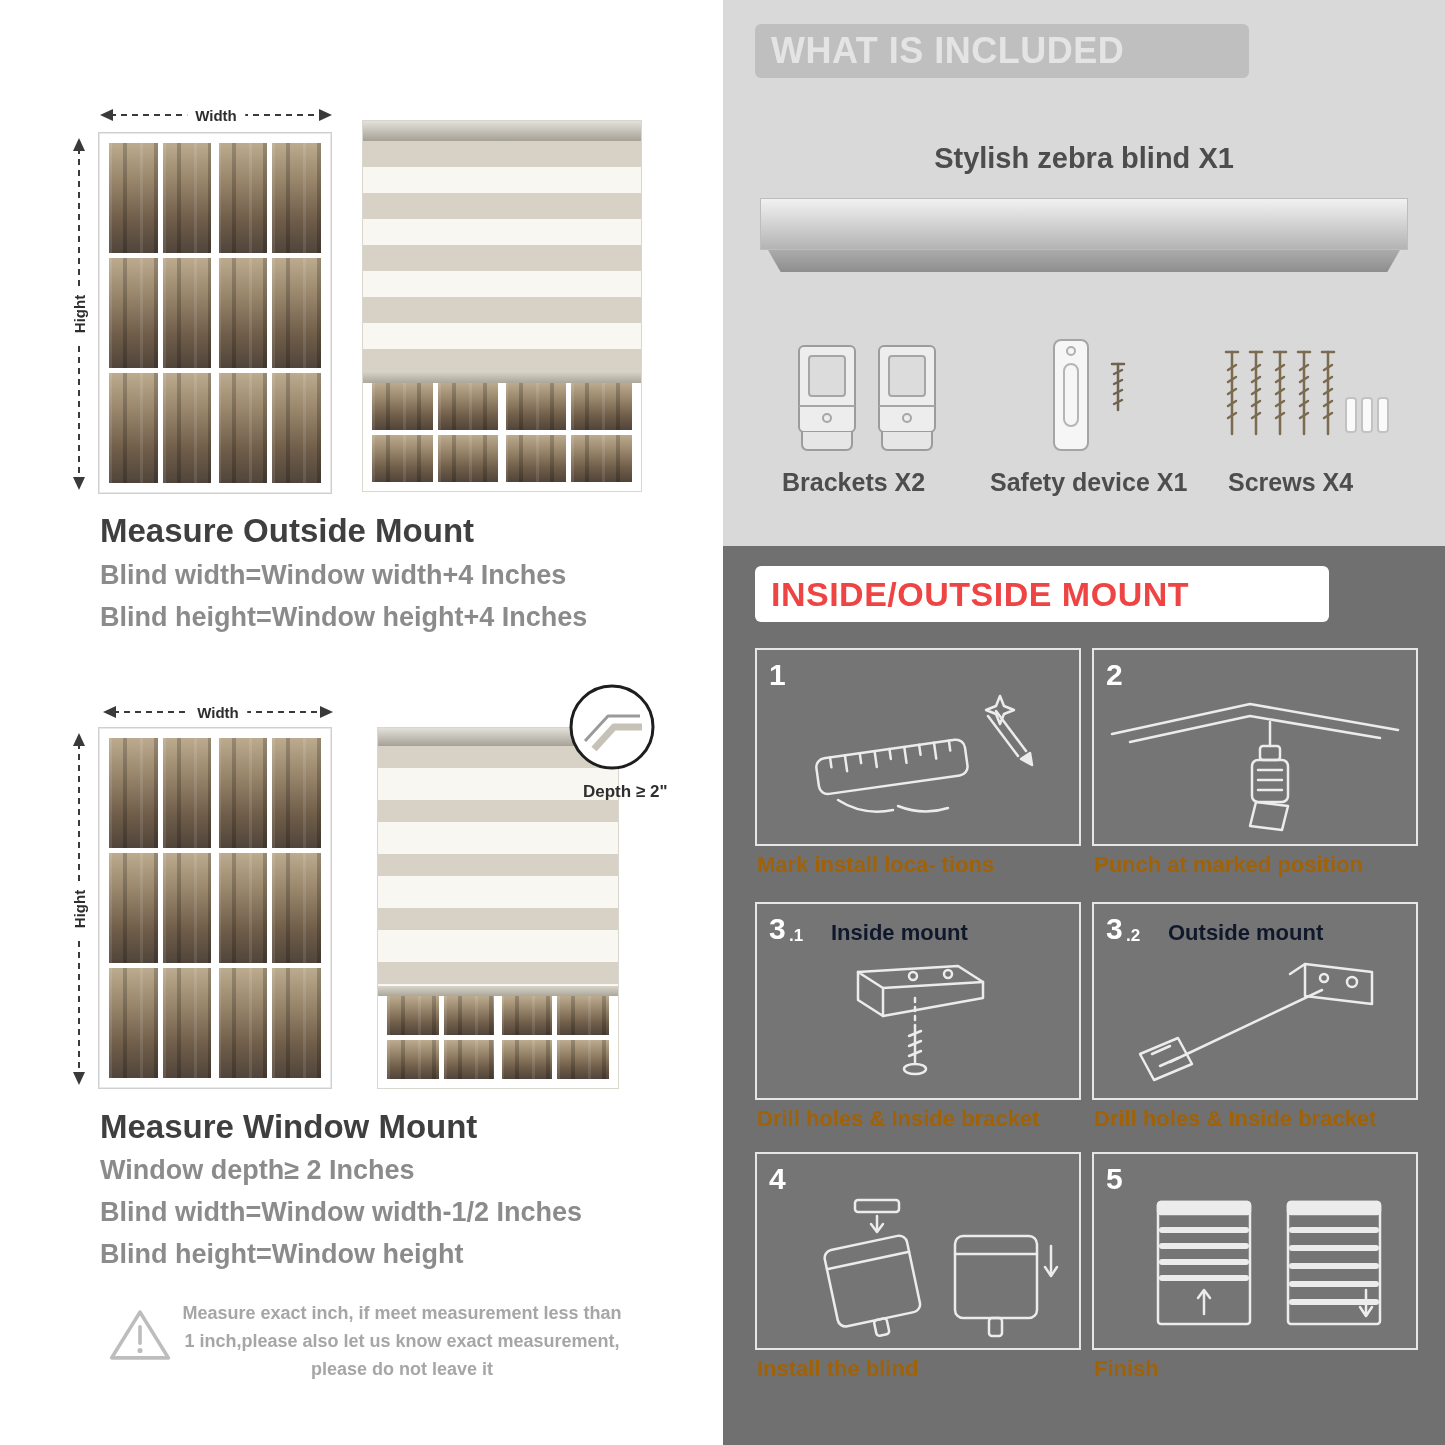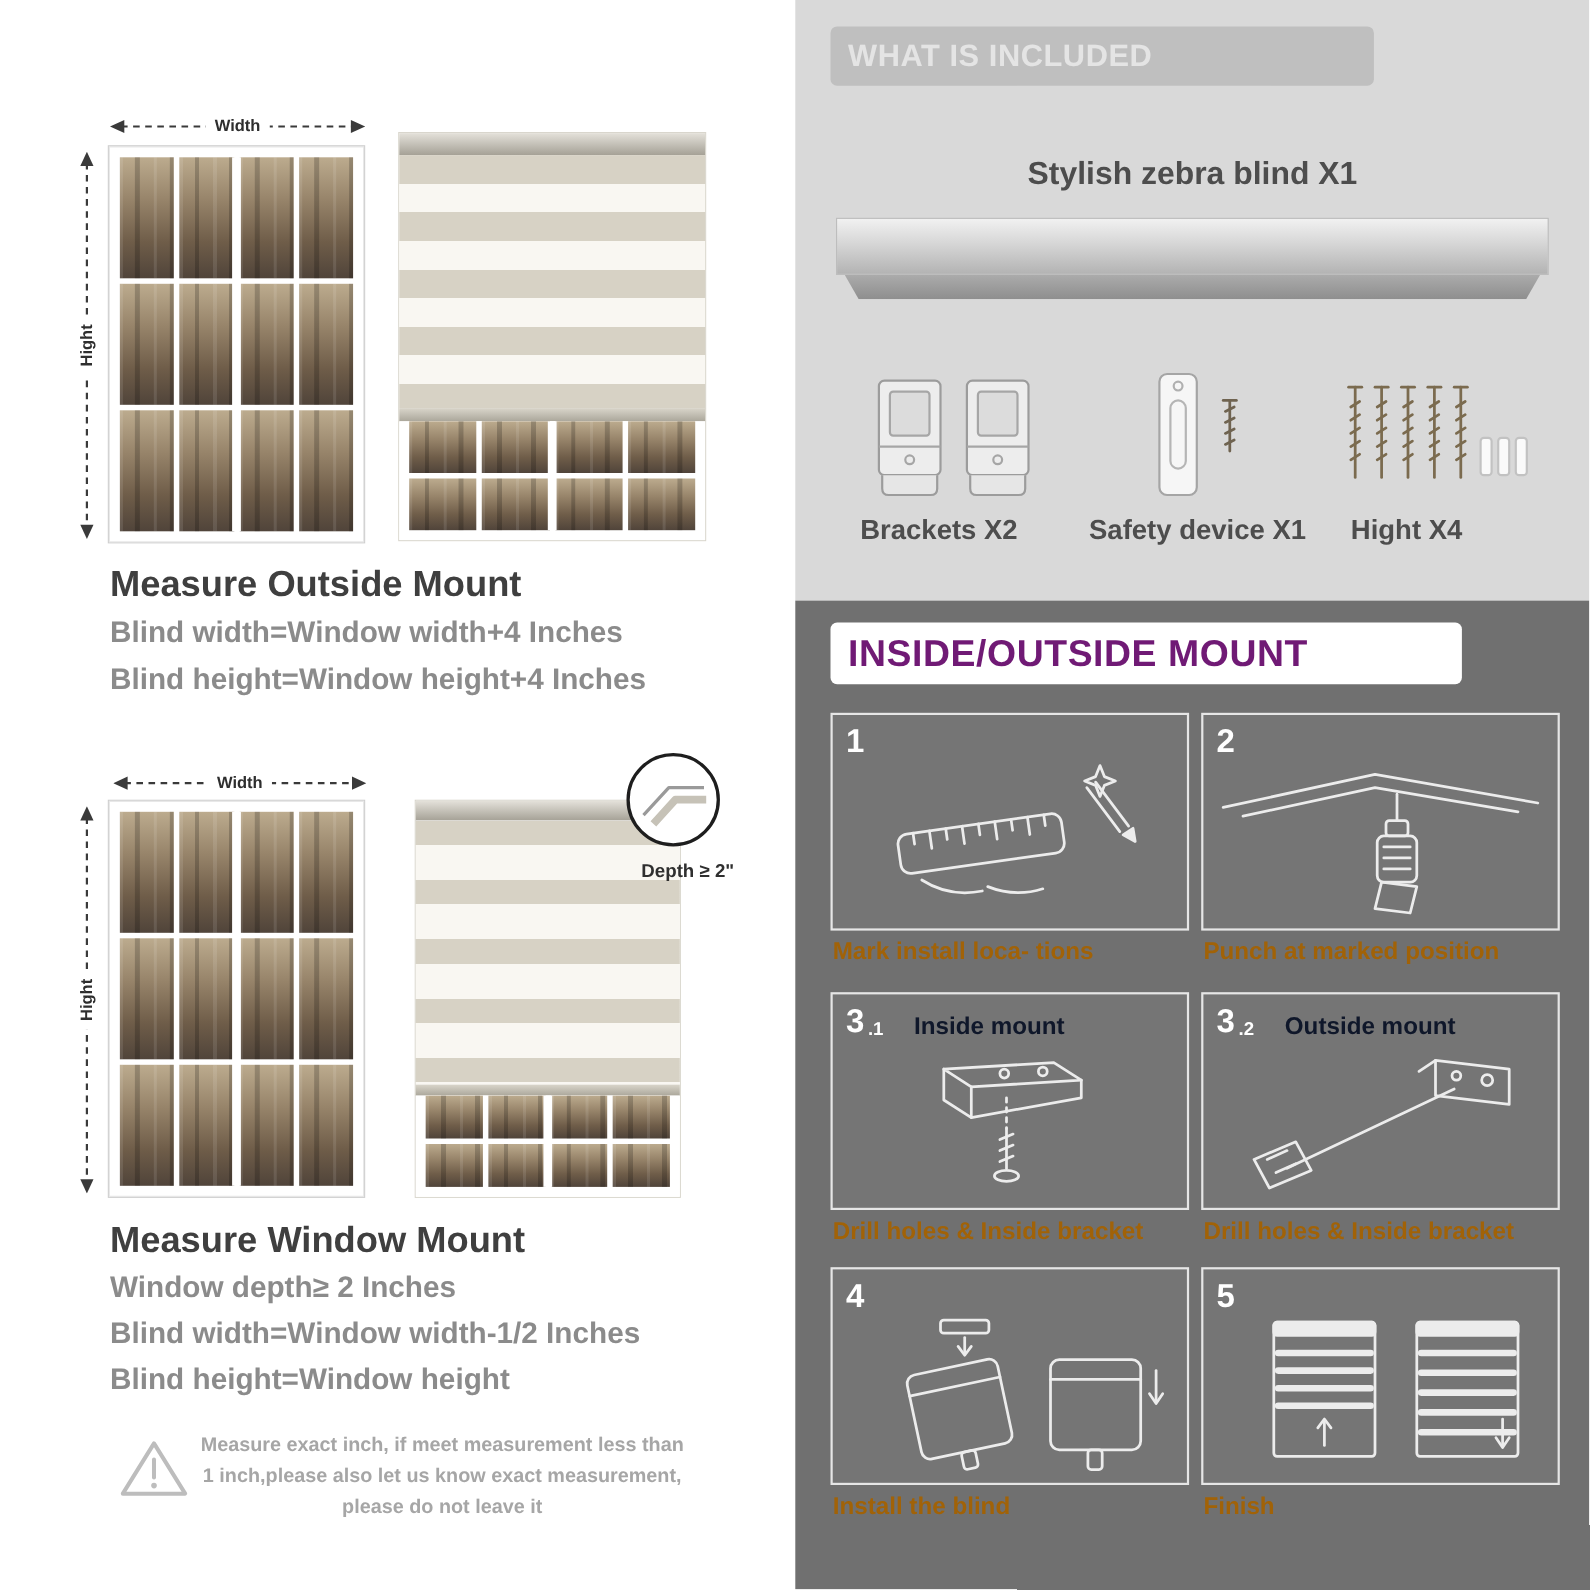--- a/index.html
+++ b/index.html
@@ -37,33 +37,33 @@
   .dim-label { position:absolute; left:50%; top:50%; transform:translate(-50%,-50%);
                background:#ffffff; padding:0 8px; font-size:15px; font-weight:bold;
                color:#2e2e2e; white-space:nowrap; }
   .dim-label.vert { transform:translate(-50%,-50%) rotate(-90deg); }
 
   .depth-label { font-size:17px; font-weight:bold; color:#2f2f2f; white-space:nowrap; }
   .warn-text { font-size:18px; font-weight:bold; color:#a6a6a6; line-height:1.55; text-align:center; }
 
   
   .right-top { background:#d9d9d9; }
-  .banner-included { background:#bfbfbf; color:#e4e4e4; font-weight:bold; font-size:28px;
+  .banner-included { background:#bfbfbf; color:#e4e4e4; font-weight:bold; font-size:36px;
                      line-height:54px; padding-left:16px; border-radius:6px; letter-spacing:.5px; }
   .product-title { font-size:29px; font-weight:bold; color:#4d4d4d; text-align:center; }
   .cassette-top { height:52px; border:1px solid #bdbdbd; box-sizing:border-box;
                   background:linear-gradient(180deg,#f1f1f1 0%,#d6d6d6 45%,#b3b3b3 100%); }
   .cassette-lip { height:22px; margin:0 8px;
                   background:linear-gradient(180deg,#ababab,#8e8e8e);
                   clip-path:polygon(0 0,100% 0,98% 100%,2% 100%);
                   box-shadow:0 5px 7px rgba(0,0,0,.18); }
   .item-label { font-size:25px; font-weight:bold; color:#4d4d4d; white-space:nowrap; }
 
   .right-bottom { background:#707070; }
-  .banner-mount { background:#ffffff; color:#701a75; font-weight:bold; font-size:34px;
+  .banner-mount { background:#ffffff; color:#ef4444; font-weight:bold; font-size:34px;
                   line-height:56px; padding-left:16px; border-radius:6px; letter-spacing:.5px; }
   .panel { border:2px solid #e6e6e6; background:#757575; box-sizing:border-box; }
   .step-num { color:#ffffff; font-weight:bold; font-size:30px; line-height:1; }
   .step-sub { color:#ffffff; font-weight:bold; font-size:17px; }
   .step-label { color:#0f172a; font-weight:bold; font-size:22px; white-space:nowrap; }
   .caption { color:#a16207; font-weight:bold; font-size:22px; white-space:nowrap; }
   .panel-art { position:absolute; left:6px; top:38px; }
   .art { stroke:#ececec; stroke-width:2.5; fill:none; stroke-linecap:round; stroke-linejoin:round; }
 </style>
 </head>
@@ -268,21 +268,21 @@
     </g>
     <g fill="rgba(255,255,255,.85)" stroke="#c2c2c2" stroke-width="2">
       <rect x="124" y="52" width="10" height="34" rx="3"></rect>
       <rect x="140" y="52" width="10" height="34" rx="3"></rect>
       <rect x="156" y="52" width="10" height="34" rx="3"></rect>
     </g>
   </svg>
 
   <div class="abs item-label" style="left:782px; top:468px;">Brackets X2</div>
   <div class="abs item-label" style="left:990px; top:468px;">Safety device X1</div>
-  <div class="abs item-label" style="left:1228px; top:468px;">Hight X4</div>
+  <div class="abs item-label" style="left:1228px; top:468px;">Screws X4</div>
 
   <div class="abs right-bottom" style="left:723px; top:546px; width:722px; height:899px;"></div>
 
   <div class="abs banner-mount" style="left:755px; top:566px; width:558px; height:56px;">
     <span>INSIDE/OUTSIDE MOUNT</span>
   </div>
 
   <div class="abs panel" style="left:755px; top:648px; width:326px; height:198px;">
     <span class="step-num abs" style="left:12px; top:10px;">1</span>
     <svg class="panel-art art" viewBox="0 0 310 150" width="310" height="150">

